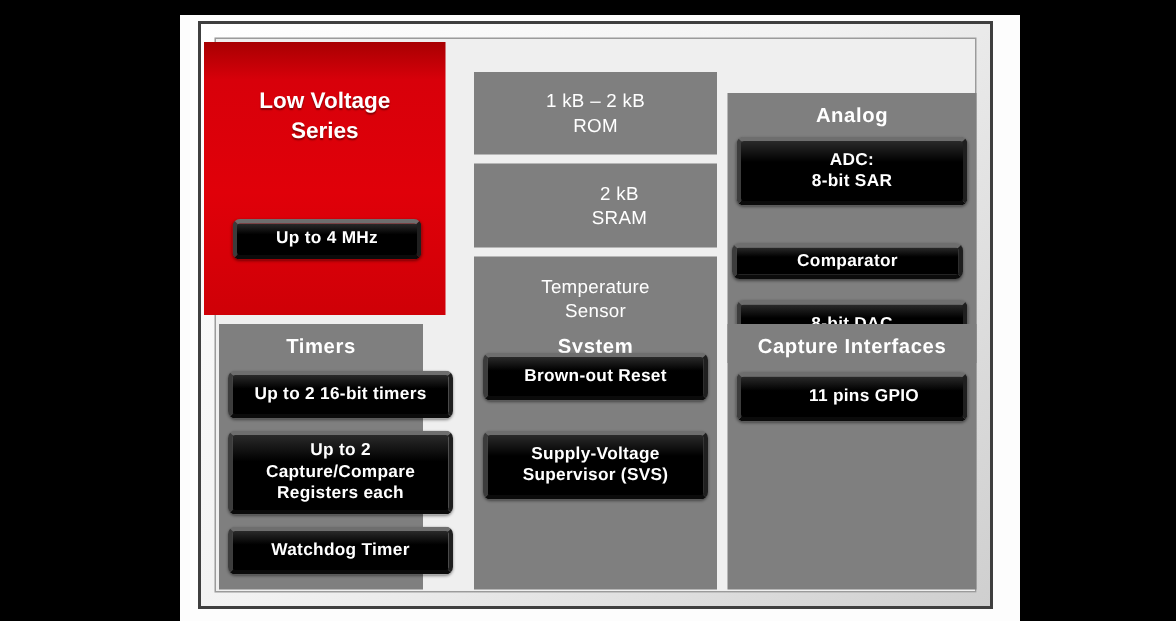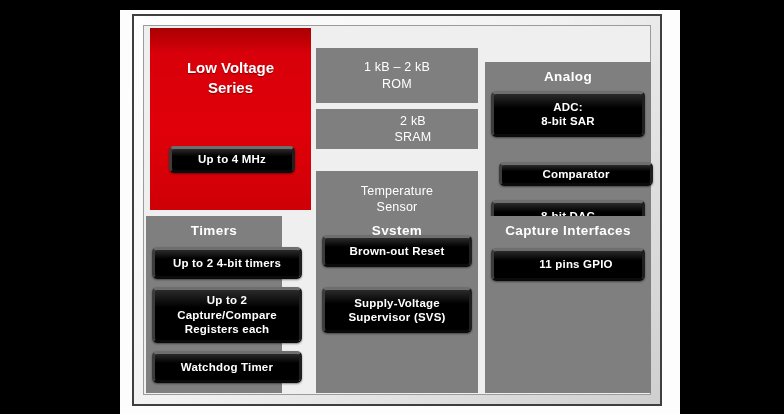--- a/index.html
+++ b/index.html
@@ -32,21 +32,21 @@
   .mem-label{font-size:12.5px;line-height:1.3;letter-spacing:.2px;}
 
   .section{background:var(--block-gray,#7f7f7f);}
   .section-title{
     left:0;right:0;top:7px;text-align:center;
     color:var(--text-white,#fff);font-weight:bold;font-size:13.5px;letter-spacing:.4px;
     white-space:pre-line;
   }
 
   .red-block{
-    left:150px;top:28px;width:161px;height:182px;
+    left:136px;top:28px;width:161px;height:182px;
     background:linear-gradient(180deg,#a80002 0%,var(--accent-red,#d8000a) 14%,#e00009 55%,#cf0007 100%);
   }
   .red-title{
     left:0;right:0;top:30px;text-align:center;
     color:var(--text-white,#fff);font-weight:bold;font-size:15px;line-height:1.35;
     white-space:pre-line;text-shadow:0 1px 1px rgba(0,0,0,.4);
   }
 
   .bevel-btn{
     border:3px solid;
@@ -69,36 +69,36 @@
 </div>
 
 <div class="abs red-block">
   <div class="abs red-title">Low Voltage
 Series</div>
   <div class="abs bevel-btn" style="left:19px;top:118px;width:126px;height:27px;">Up to 4 MHz</div>
 </div>
 
 <div class="abs gray-block mem-label" style="left:316px;top:28px;width:162px;height:55px;">1 kB – 2 kB
 ROM</div>
-<div class="abs gray-block mem-label" style="left:316px;top:89px;width:162px;height:40px;padding-left:32px;">2 kB
+<div class="abs gray-block mem-label" style="left:316px;top:89px;width:162px;height:56px;padding-left:32px;">2 kB
 SRAM</div>
 <div class="abs gray-block mem-label" style="left:316px;top:151px;width:162px;height:56px;">Temperature
 Sensor</div>
 
 <div class="abs section" style="left:485px;top:28px;width:166px;height:180px;margin-top:34px;">
   <div class="abs section-title">Analog</div>
   <div class="abs bevel-btn" style="left:6px;top:29px;width:154px;height:46px;">ADC:
 8-bit SAR</div>
-  <div class="abs bevel-btn" style="left:14px;top:100px;width:154px;height:24px;">Comparator</div>
+  <div class="abs bevel-btn" style="left:3px;top:100px;width:154px;height:24px;">Comparator</div>
   <div class="abs bevel-btn" style="left:6px;top:138px;width:154px;height:32px;">8-bit DAC</div>
 </div>
 
 <div class="abs section" style="left:146px;top:216px;width:136px;height:177px;">
   <div class="abs section-title">Timers</div>
-  <div class="abs bevel-btn" style="left:6px;top:31px;width:150px;height:32px;">Up to 2 4-bit timers</div>
+  <div class="abs bevel-btn" style="left:6px;top:31px;width:150px;height:32px;">Up to 2 16-bit timers</div>
   <div class="abs bevel-btn" style="left:6px;top:71px;width:150px;height:56px;">Up to 2
 Capture/Compare
 Registers each</div>
   <div class="abs bevel-btn" style="left:6px;top:135px;width:150px;height:32px;">Watchdog Timer</div>
 </div>
 
 <div class="abs section" style="left:316px;top:216px;width:162px;height:177px;">
   <div class="abs section-title">System</div>
   <div class="abs bevel-btn" style="left:6px;top:19px;width:150px;height:32px;">Brown-out Reset</div>
   <div class="abs bevel-btn" style="left:6px;top:71px;width:150px;height:46px;">Supply-Voltage

